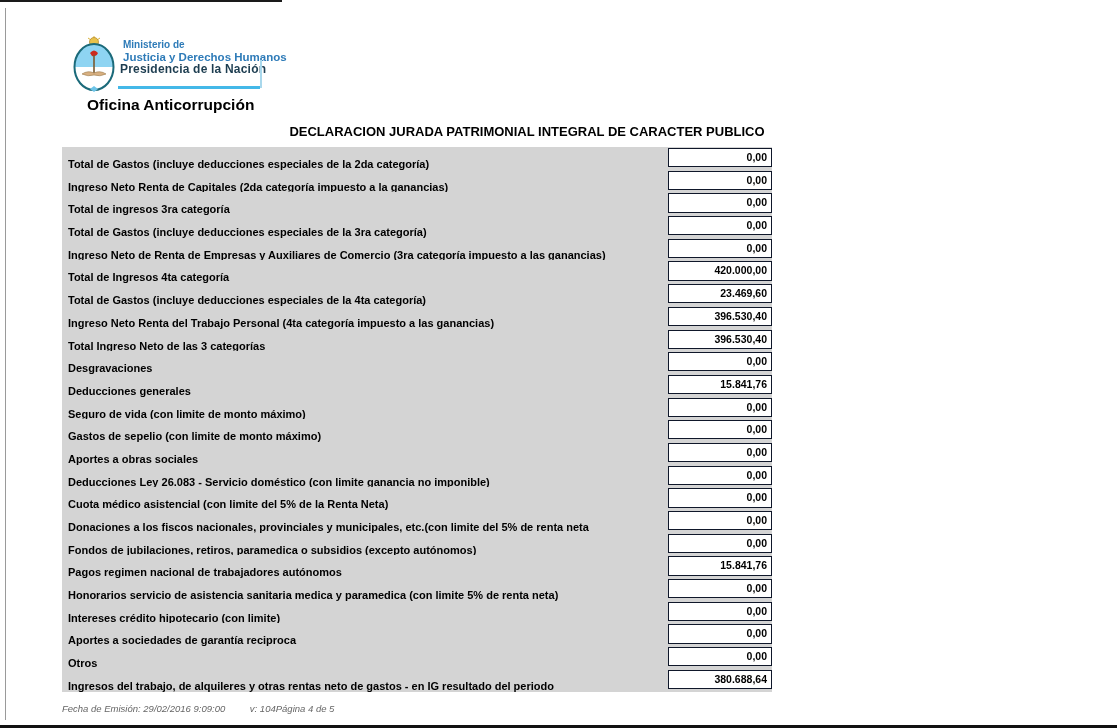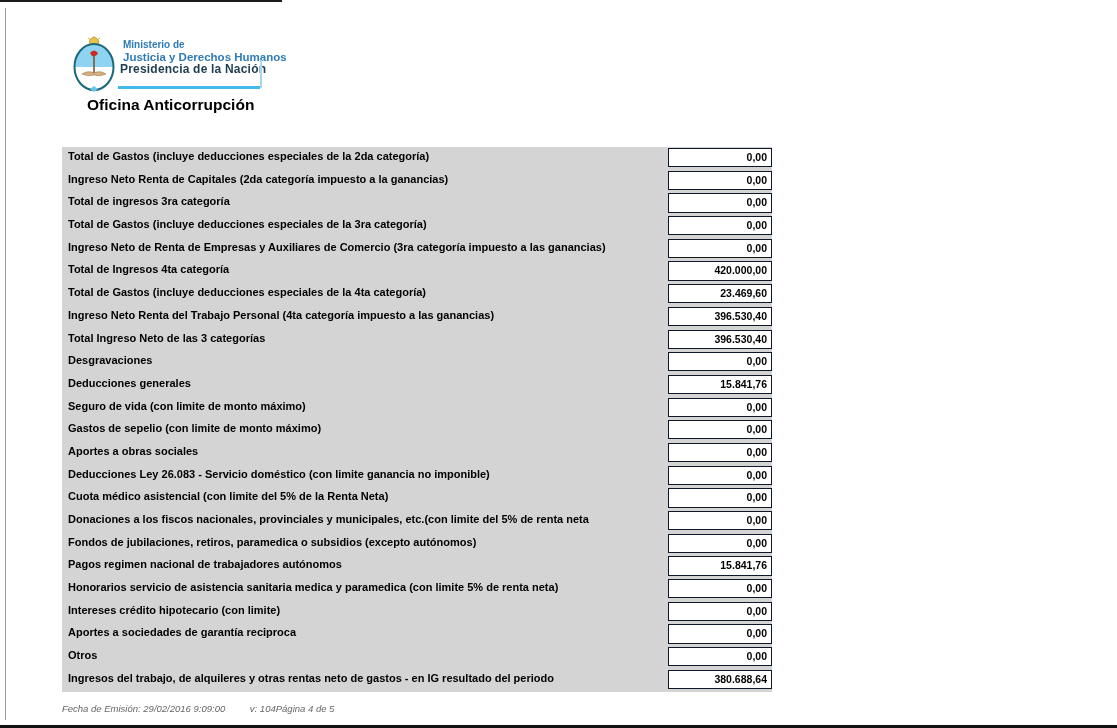--- a/index.html
+++ b/index.html
@@ -32,21 +32,21 @@
 
   .doc-title {
     position:absolute; left:62px; top:124px; width:930px;
     text-align:center; font-size:13px; font-weight:bold; color:#000000;
   }
 
   
   .dtable { position:absolute; left:62px; top:147px; width:710px; }
   .trow { display:flex; height:22.69px; background:#d4d4d4; }
   .tlabel {
-    width:606px; padding:3px 8px 0 6px;
+    width:606px; padding:11px 8px 0 6px;
     font-size:11px; font-weight:bold; color:#000000;
     white-space:nowrap; overflow:hidden;
   }
   .tvalcell { width:104px; display:flex; }
   .tval {
     flex:1; background:#ffffff; border:1px solid #0f172a;
     margin:1px 0 2.5px 0; text-align:right; padding:2px 4px 0 0;
     font-size:10.5px; font-weight:bold; color:#000000;
   }
 
@@ -94,20 +94,21 @@
     <div class="l1">Ministerio de</div>
     <div class="l2">Justicia y Derechos Humanos</div>
   </div>
 
   <div class="presidencia">Presidencia de la Nación</div>
   <div class="logo-underline"></div>
   <div class="logo-vbar"></div>
 
   <div class="office">Oficina Anticorrupción</div>
 
+  <div class="doc-title">DECLARACION JURADA PATRIMONIAL INTEGRAL DE CARACTER PUBLICO</div>
 
   <div class="dtable">
       <div class="trow">
         <div class="tlabel">Total de Gastos (incluye deducciones especiales de la 2da categoría)</div>
         <div class="tvalcell">
           <div class="tval">0,00</div>
         </div>
       </div>
       <div class="trow">
         <div class="tlabel">Ingreso Neto Renta de Capitales (2da categoría impuesto a la ganancias)</div>

